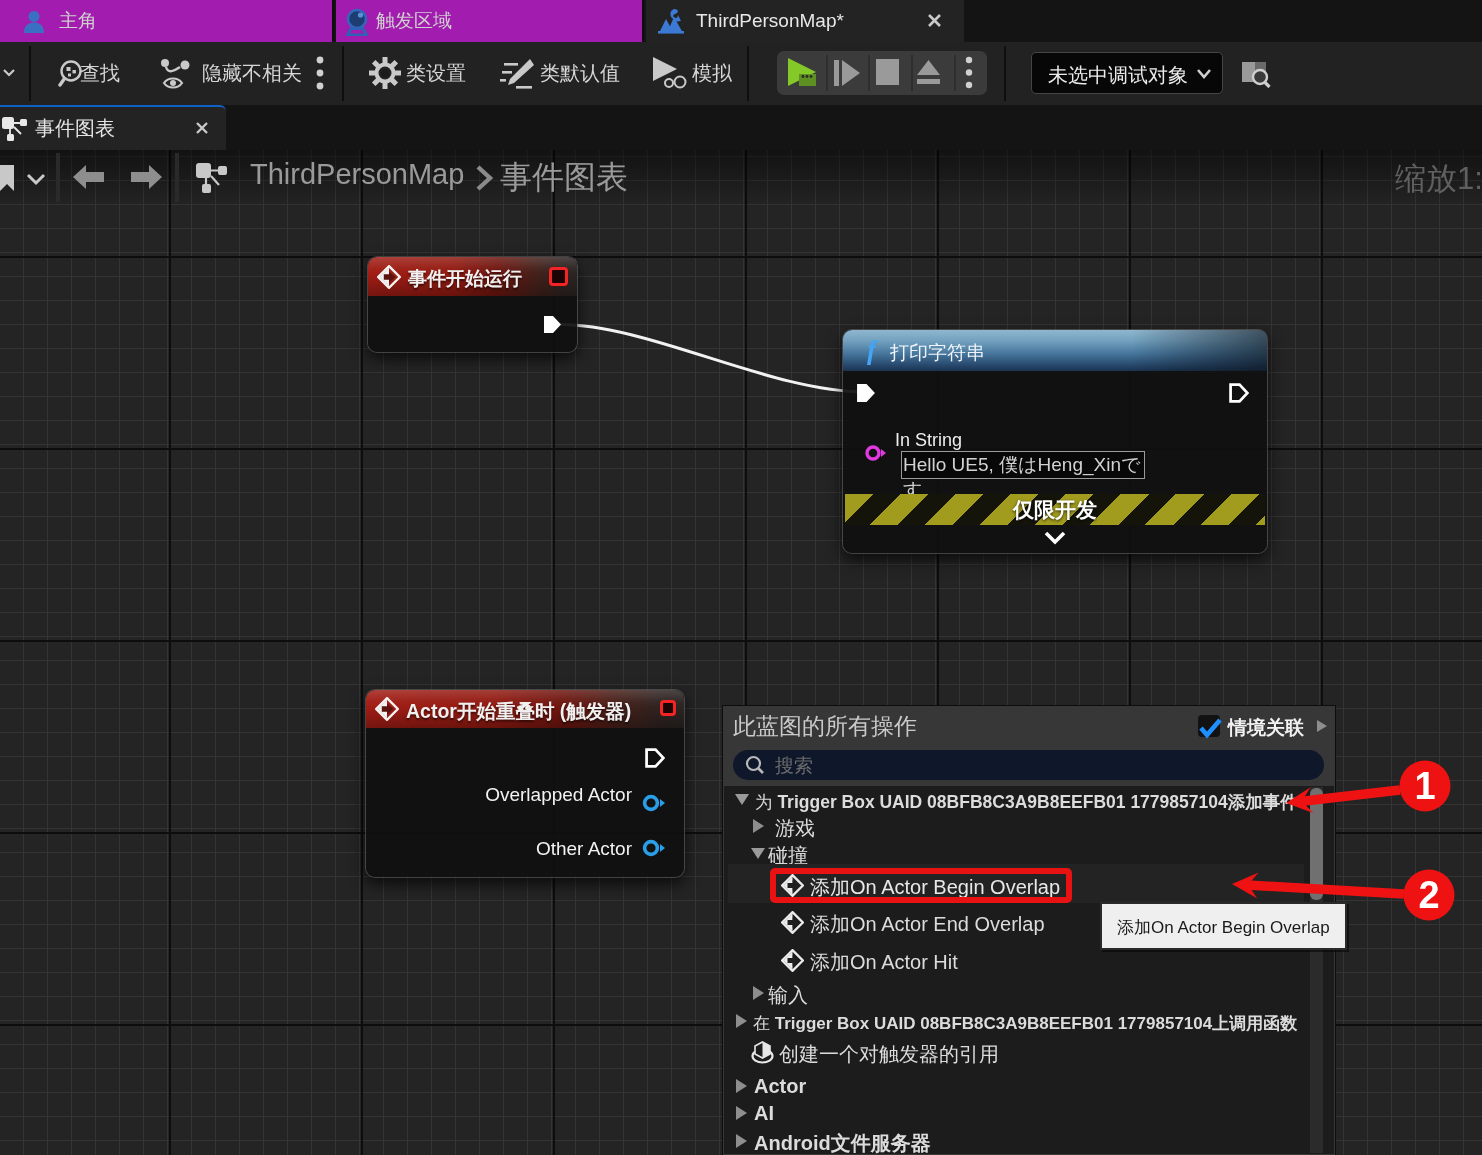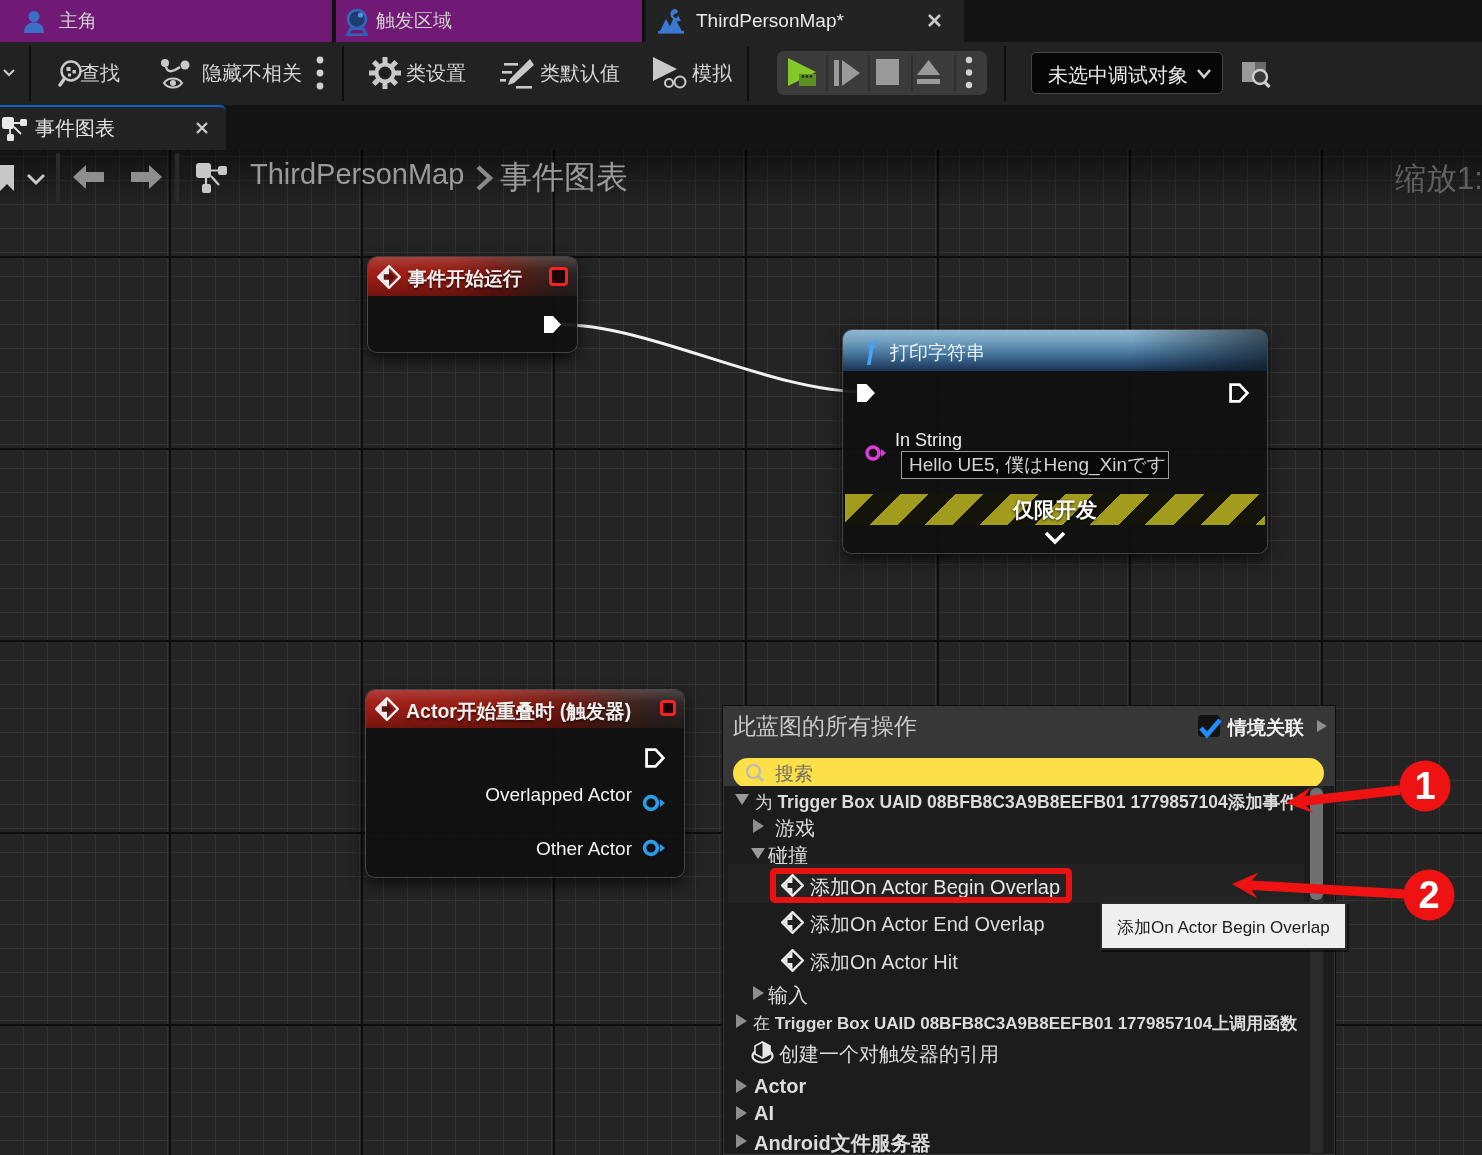--- a/index.html
+++ b/index.html
@@ -3,21 +3,21 @@
 <meta charset="utf-8">
 <style>
   * { margin:0; padding:0; box-sizing:border-box; }
   html,body { width:1482px; height:1155px; overflow:hidden; background:#101010;
     font-family:"Liberation Sans", sans-serif; }
   .abs { position:absolute; }
   #stage { position:relative; width:1482px; height:1155px; }
 
   
   #doctabs { position:absolute; left:0; top:0; width:1482px; height:42px; background:#141414; }
-  .dtab { position:absolute; top:0; height:42px; background:#701a75; display:flex; align-items:center; }
+  .dtab { position:absolute; top:0; height:42px; background:#a21caf; display:flex; align-items:center; }
   .dtab .lbl { color:#cfcfcf; font-size:19px; }
   #dtab3 { background:#232323; }
 
   
   #toolbar { position:absolute; left:0; top:42px; width:1482px; height:63px; background:#222222; }
   .tbtxt { color:#d6d6d6; font-size:20px; }
   .vsep { position:absolute; top:4px; height:55px; width:2px; background:#0e0e0e; }
 
   
   #tabrow2 { position:absolute; left:0; top:105px; width:1482px; height:45px; background:#141414; }
@@ -274,21 +274,21 @@
         <path d="M1 1 L10 1 L18 9.5 L10 18 L1 18 Z" fill="#fff"></path>
       </svg>
       <svg class="abs" style="left:386px; top:53px;" width="20" height="20" viewBox="0 0 19 19">
         <path d="M1.5 1.5 L10 1.5 L17.5 9.5 L10 17.5 L1.5 17.5 Z" fill="none" stroke="#fff" stroke-width="2.6"></path>
       </svg>
       <span class="abs" style="left:52px; top:100px; color:#eeeeee; font-size:18px;">In String</span>
       <svg class="abs" style="left:22px; top:114px;" width="22" height="18" viewBox="0 0 22 18">
         <circle cx="8" cy="9" r="6" fill="none" stroke="#e03ae0" stroke-width="3.4"></circle>
         <path d="M16 5 L21 9 L16 13 Z" fill="#e03ae0"></path>
       </svg>
-      <div class="abs" style="left:58px; top:121px; width:268px; height:28px; background:rgba(5,5,5,0.65); border:1.4px solid #9a9a9a; color:#d2d2d2; font-size:19px; line-height:25px; padding-left:7px;">Hello UE5, 僕はHeng_Xinです</div>
+      <div class="abs" style="left:58px; top:121px; width:244px; height:28px; background:rgba(5,5,5,0.65); border:1.4px solid #9a9a9a; color:#d2d2d2; font-size:19px; line-height:25px; padding-left:1px;">Hello UE5, 僕はHeng_Xinです</div>
       <div class="abs" style="left:2px; top:164px; width:420px; height:31px;
         background:repeating-linear-gradient(135deg, #a29c1e 0 20px, #15140a 20px 39px);"></div>
       <span class="abs" style="left:0; top:166px; width:100%; text-align:center; color:#fff; font-size:21px; font-weight:bold; text-shadow:0 1px 3px rgba(0,0,0,0.8);">仅限开发</span>
       <svg class="abs" style="left:201px; top:201px;" width="22" height="14" viewBox="0 0 22 14">
         <path d="M2 2 L11 11 L20 2" stroke="#fff" stroke-width="3.6" fill="none"></path>
       </svg>
     </div>
 
     <div class="node" style="left:366px; top:540px; width:318px; height:187px;">
       <div class="nhdr-red" style="position:absolute; left:0; top:0; width:100%; height:38px;"></div>
@@ -315,21 +315,21 @@
     </div>
 
     <div id="panel">
       <span class="abs" style="left:10px; top:5px; color:#c9c9c9; font-size:23px;">此蓝图的所有操作</span>
       <div class="abs" style="left:475px; top:9px; width:22px; height:22px; background:#121212; border-radius:4px;"></div>
       <svg class="abs" style="left:473px; top:8px;" width="28" height="28" viewBox="0 0 28 28">
         <path d="M5 14 L11 21 L24 6" stroke="#1f8fff" stroke-width="4.6" fill="none"></path>
       </svg>
       <span class="abs" style="left:505px; top:9px; color:#f2f2f2; font-size:19px; font-weight:bold;">情境关联</span>
       <div class="tri-r abs" style="left:594px; top:14px; border-width:6px 0 6px 10px; border-left-color:#8e8e8e;"></div>
-      <div class="abs" style="left:10px; top:52px; width:591px; height:30px; background:#fde047; border-radius:15px;">
+      <div class="abs" style="left:10px; top:44px; width:591px; height:30px; background:#0f172a; border-radius:15px;">
         <svg class="abs" style="left:12px; top:5px;" width="20" height="20" viewBox="0 0 20 20">
           <circle cx="8.5" cy="8.5" r="6.5" fill="none" stroke="#b9b9b9" stroke-width="2.2"></circle>
           <path d="M13.5 13.5 L18 18" stroke="#b9b9b9" stroke-width="2.6"></path>
         </svg>
         <span class="abs" style="left:42px; top:3px; color:#6c6c6c; font-size:19px;">搜索</span>
       </div>
       <div id="plist">
         <div class="tri-d abs" style="left:11px; top:8px;"></div>
         <div class="prow" style="left:31px; top:4px; font-size:17.5px;">为 <b>Trigger Box UAID 08BFB8C3A9B8EEFB01 1779857104</b><b>添加事件</b></div>
         <div class="tri-r abs" style="left:29px; top:33px;"></div>

